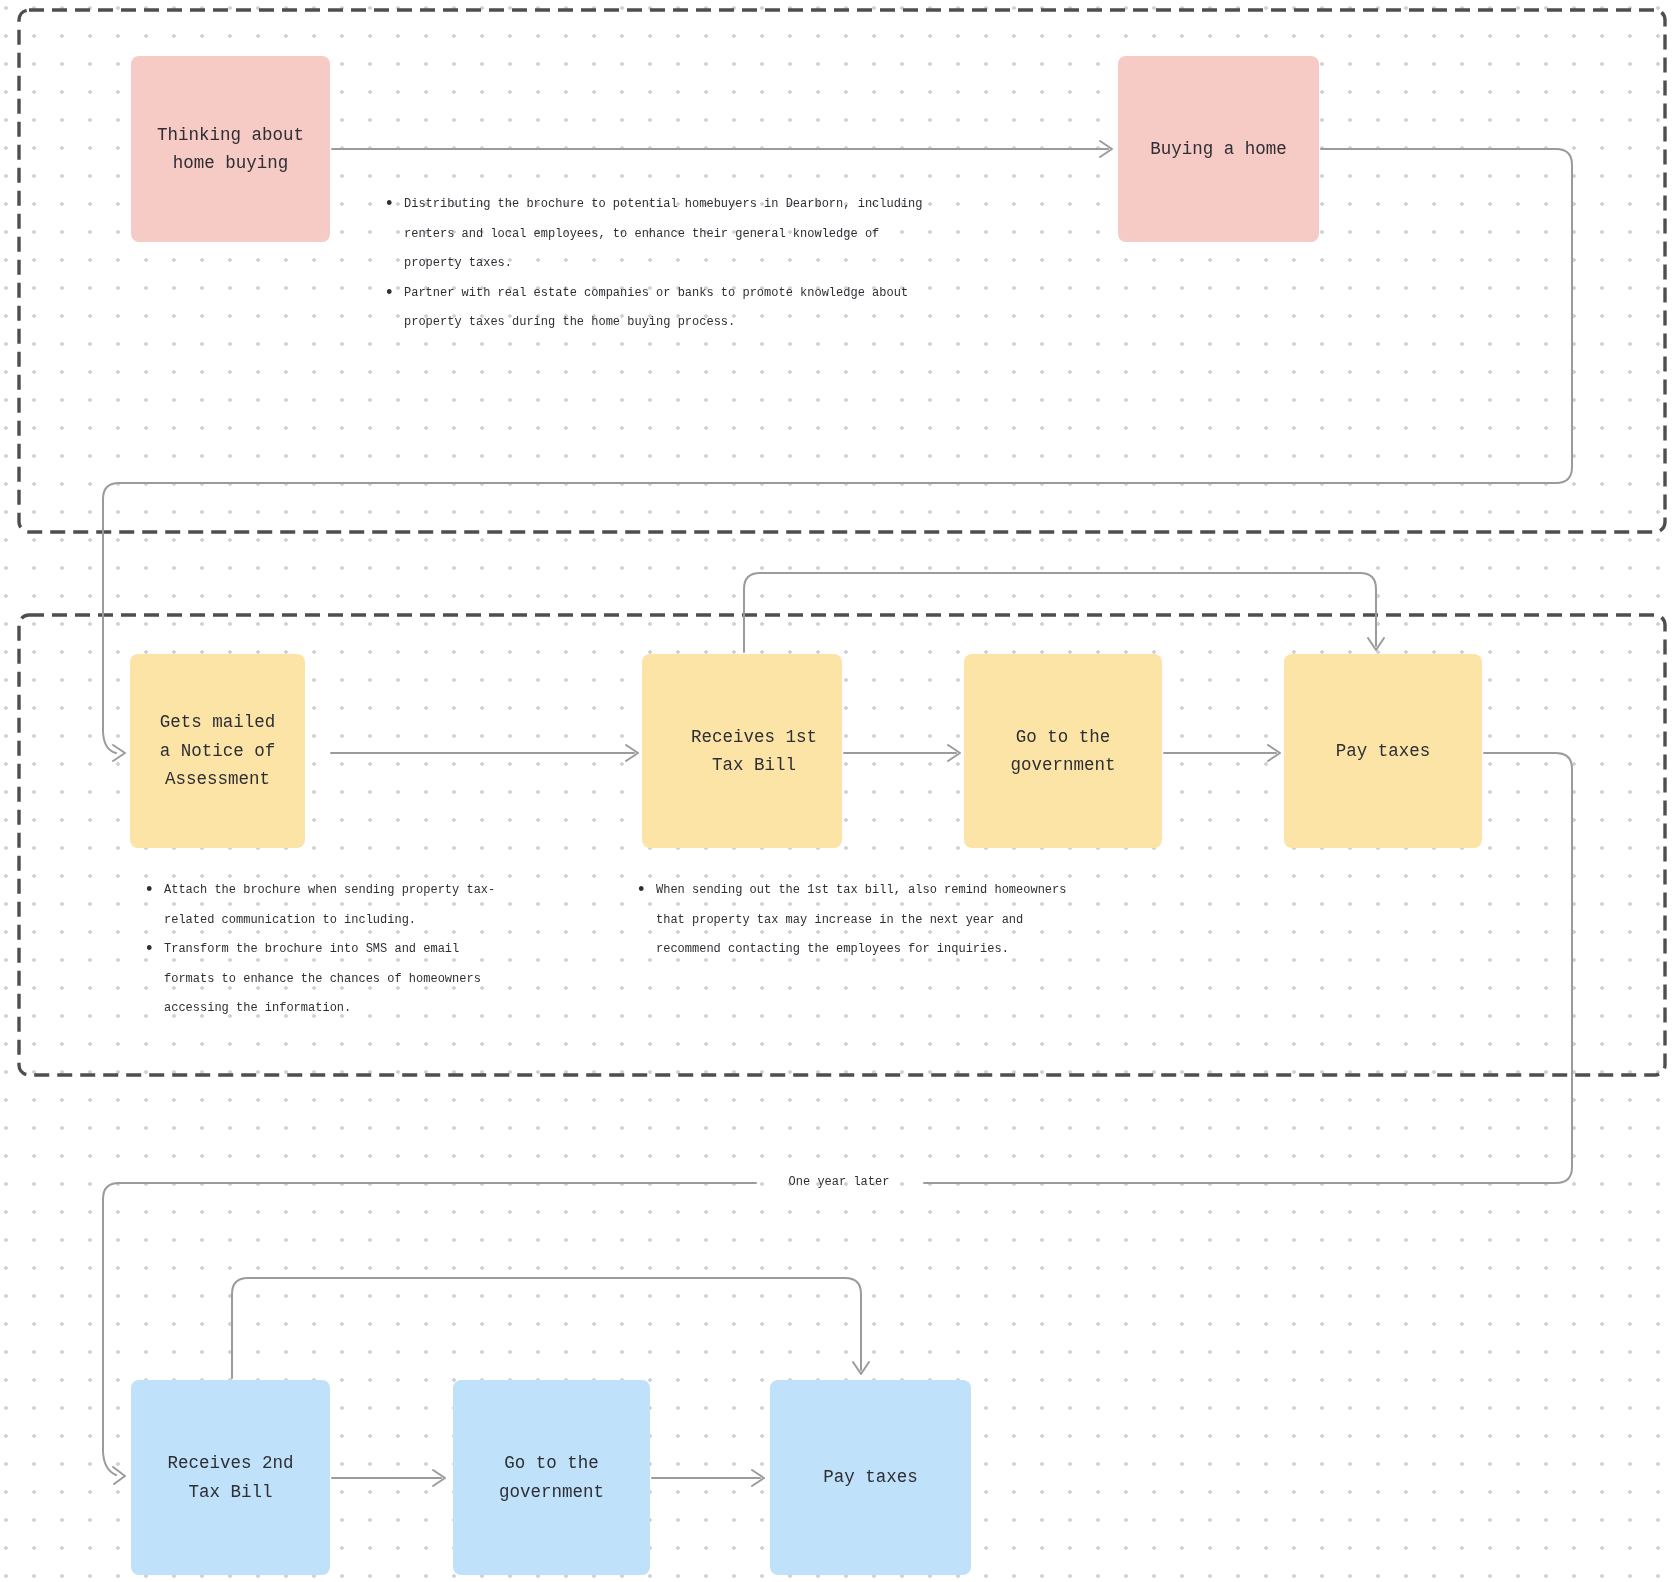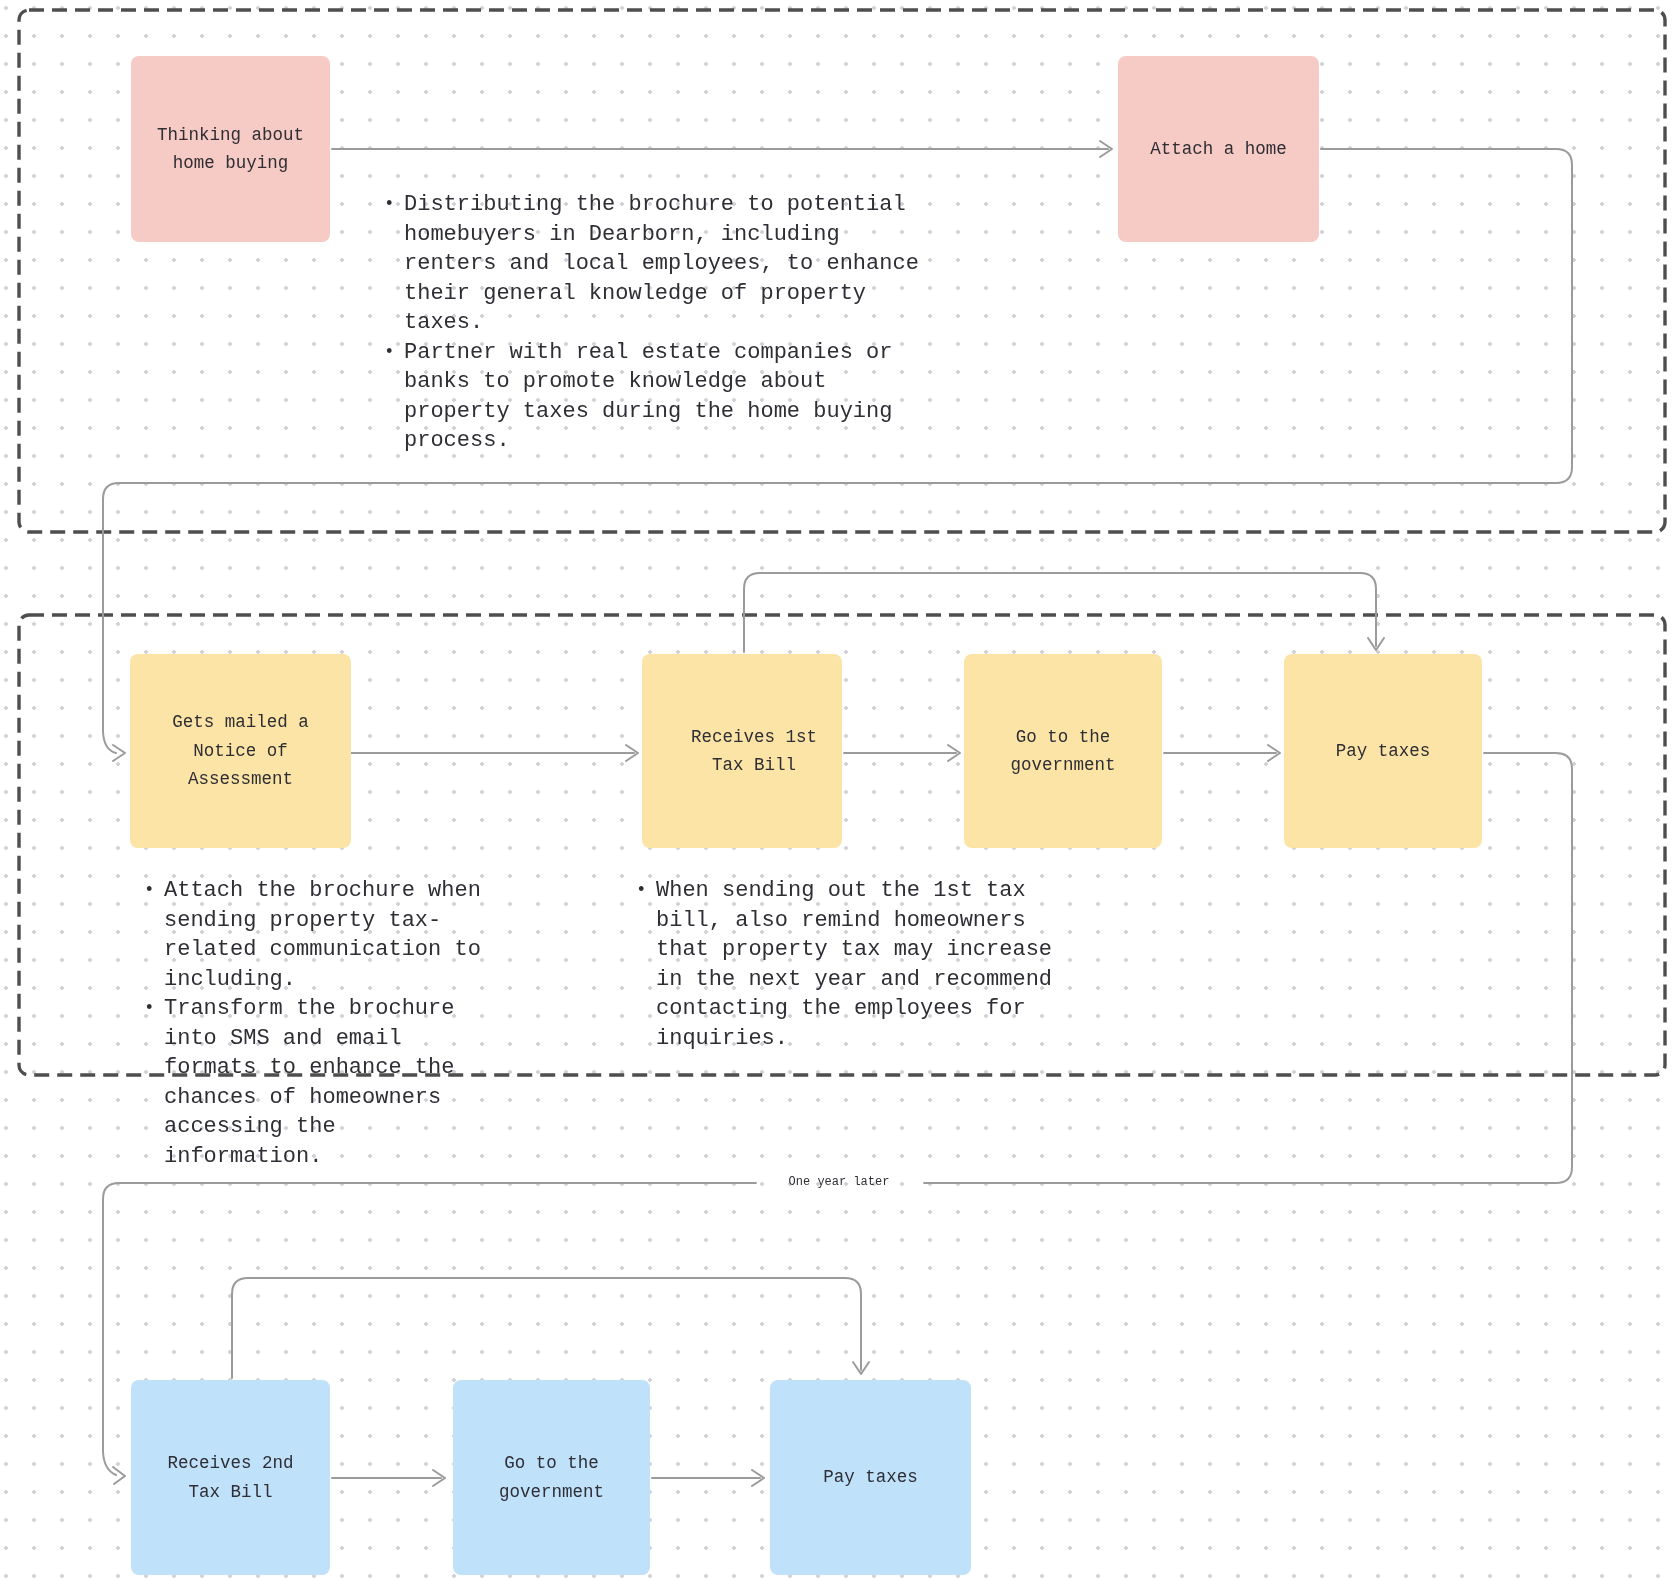--- a/index.html
+++ b/index.html
@@ -18,21 +18,21 @@
   .node{
     position:absolute;
     display:flex;align-items:center;justify-content:center;
     text-align:center;
     border-radius:8px;
     font-size:17.5px;line-height:1.62;
     padding:10px 24px;box-sizing:border-box;
   }
   .blist{
     position:absolute;list-style:none;margin:0;padding:0;
-    font-size:22px;line-height:29.5px;
+    font-size:12px;line-height:29.5px;
   }
   .blist li{position:relative;padding-left:24px;}
   .blist li::before{
     content:"\2022";
     position:absolute;left:4px;top:0;
     font-size:17.5px;
   }
   #one-year-label{
     position:absolute;left:757px;top:1168px;width:164px;
     text-align:center;font-size:12px;line-height:29px;color:#2e2e34;
@@ -77,29 +77,29 @@
       <path d="M 433 1470 L 445 1478 L 433 1486"></path>
       <path d="M 652 1478 H 760"></path>
       <path d="M 752 1470 L 764 1478 L 752 1486"></path>
     </g>
   </svg>
 
   <div class="node" style="left: 131px; top: 56px; width: 199px; height: 186px; background: rgb(246, 202, 197);">
     <span>Thinking about home buying</span>
   </div>
   <div class="node" style="left: 1118px; top: 56px; width: 201px; height: 186px; background: rgb(246, 202, 197);">
-    <span>Attach a home</span>
+    <span>Buying a home</span>
   </div>
 
   <ul class="blist" style="left:380px;top:190px;width:564px;">
     <li style="max-width:564px;">Distributing the brochure to potential homebuyers in Dearborn, including renters and local employees, to enhance their general knowledge of property taxes.</li>
     <li style="max-width:564px;">Partner with real estate companies or banks to promote knowledge about property taxes during the home buying process.</li>
   </ul>
 
-  <div class="node" style="left: 130px; top: 654px; width: 221px; height: 194px; background: rgb(251, 228, 166);">
+  <div class="node" style="left: 130px; top: 654px; width: 175px; height: 194px; background: rgb(251, 228, 166);">
     <span>Gets mailed a Notice of Assessment</span>
   </div>
   <div class="node" style="left: 642px; top: 654px; width: 200px; height: 194px; background: rgb(251, 228, 166); padding-left: 48px;">
     <span>Receives 1st Tax Bill</span>
   </div>
   <div class="node" style="left: 964px; top: 654px; width: 198px; height: 194px; background: rgb(251, 228, 166);">
     <span>Go to the government</span>
   </div>
   <div class="node" style="left: 1284px; top: 654px; width: 198px; height: 194px; background: rgb(251, 228, 166);">
     <span>Pay taxes</span>

